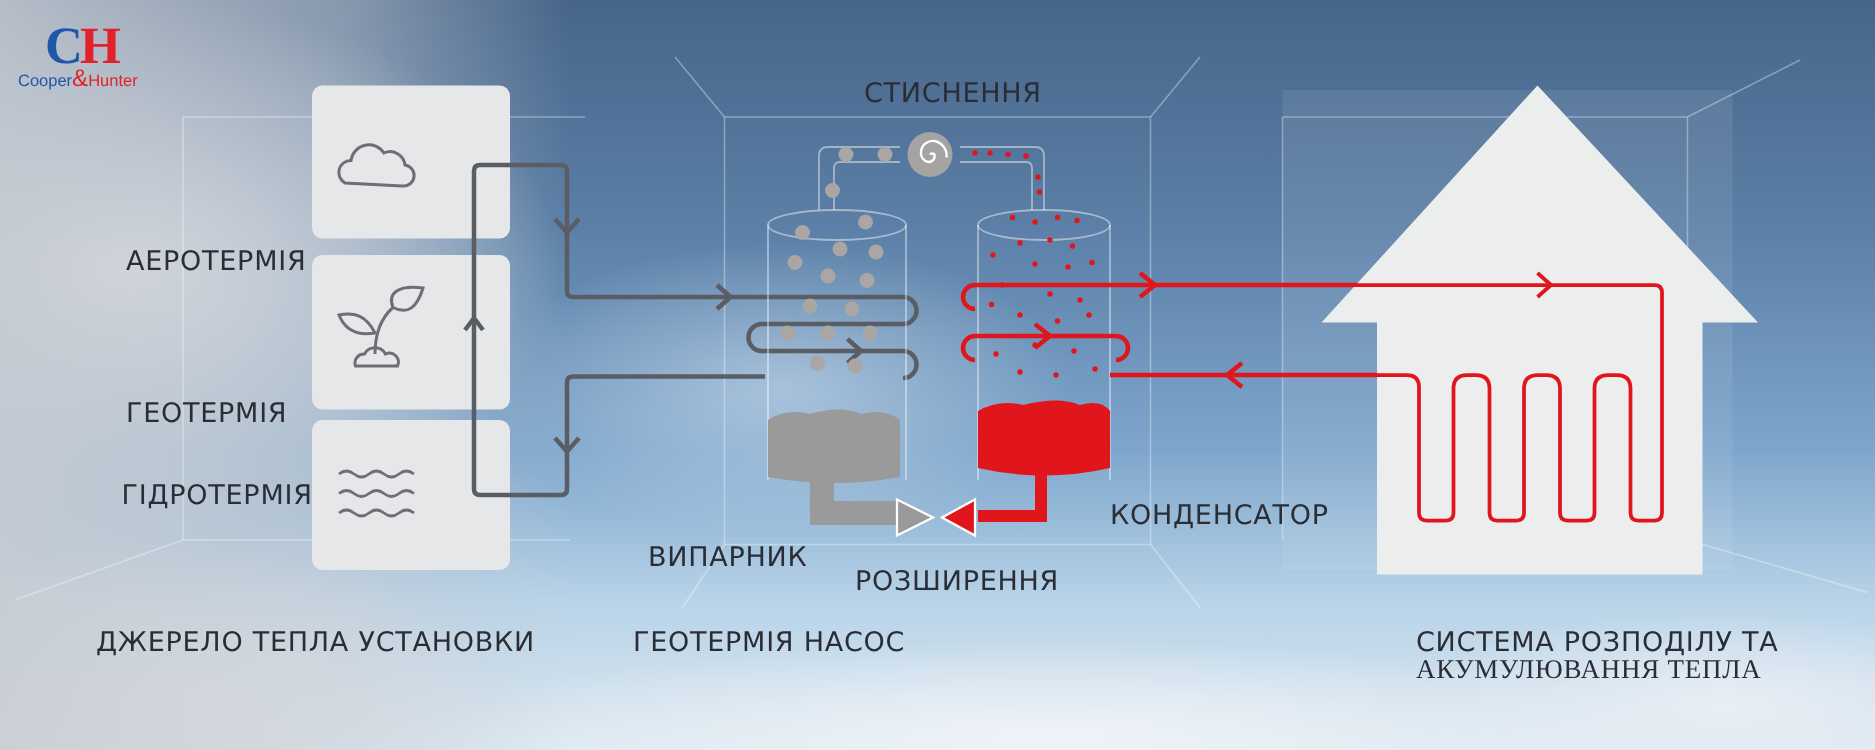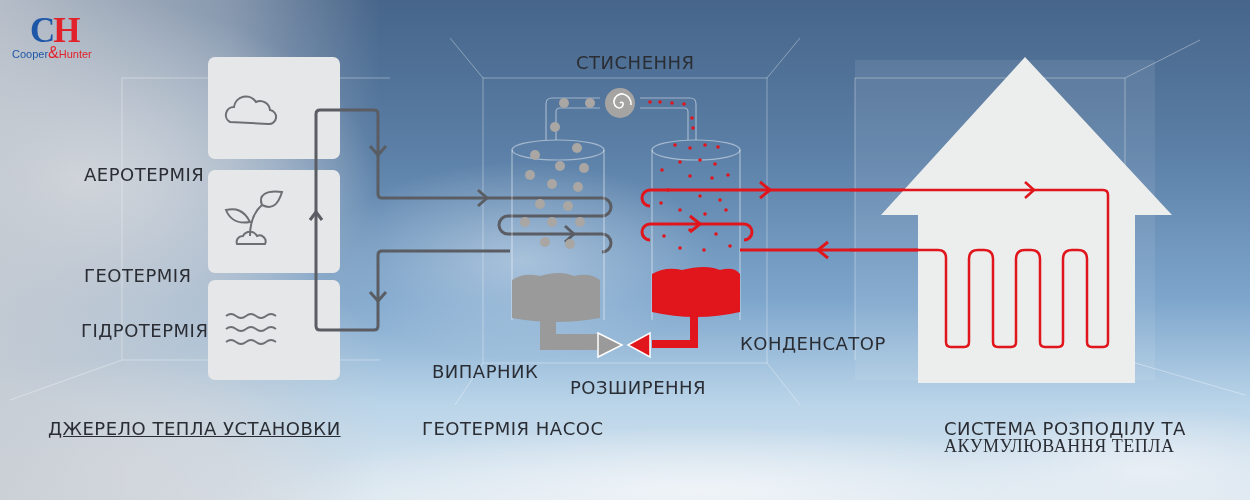--- a/index.html
+++ b/index.html
@@ -196,21 +196,21 @@
 </svg>
 
 <div class="logo">
   <div class="ch"><span class="c">C</span><span class="h">H</span></div>
   <div class="brand"><span class="cooper">Cooper</span><span class="amp">&amp;</span><span class="hunter">Hunter</span></div>
 </div>
 
 <div class="label" style="left:84px; top:122px;margin-top:42px;">АЕРОТЕРМІЯ</div>
 <div class="label" style="left:84px; top:218px;margin-top:47px;">ГЕОТЕРМІЯ</div>
 <div class="label" style="left:81px; top:320px;">ГІДРОТЕРМІЯ</div>
-<div class="label" style="left:48px; top:418px;text-decoration:underline;">ДЖЕРЕЛО ТЕПЛА УСТАНОВКИ</div>
+<div class="label" style="left:64px; top:418px;">ДЖЕРЕЛО ТЕПЛА УСТАНОВКИ</div>
 
 <div class="label" style="left:576px; top:52px;">СТИСНЕННЯ</div>
 <div class="label" style="left:432px; top:333px;margin-top:28px;">ВИПАРНИК</div>
 <div class="label" style="left:740px; top:333px;">КОНДЕНСАТОР</div>
 <div class="label" style="left:570px; top:377px;">РОЗШИРЕННЯ</div>
 <div class="label" style="left:422px; top:418px;">ГЕОТЕРМІЯ НАСОС</div>
 
 <div class="label center" style="left:944px; top:418px; width:200px;">СИСТЕМА РОЗПОДІЛУ ТА</div>
 <div class="label center" style="left:944px; top:436px; width:200px;font-family:Liberation Serif, serif;">АКУМУЛЮВАННЯ ТЕПЛА</div>
 

